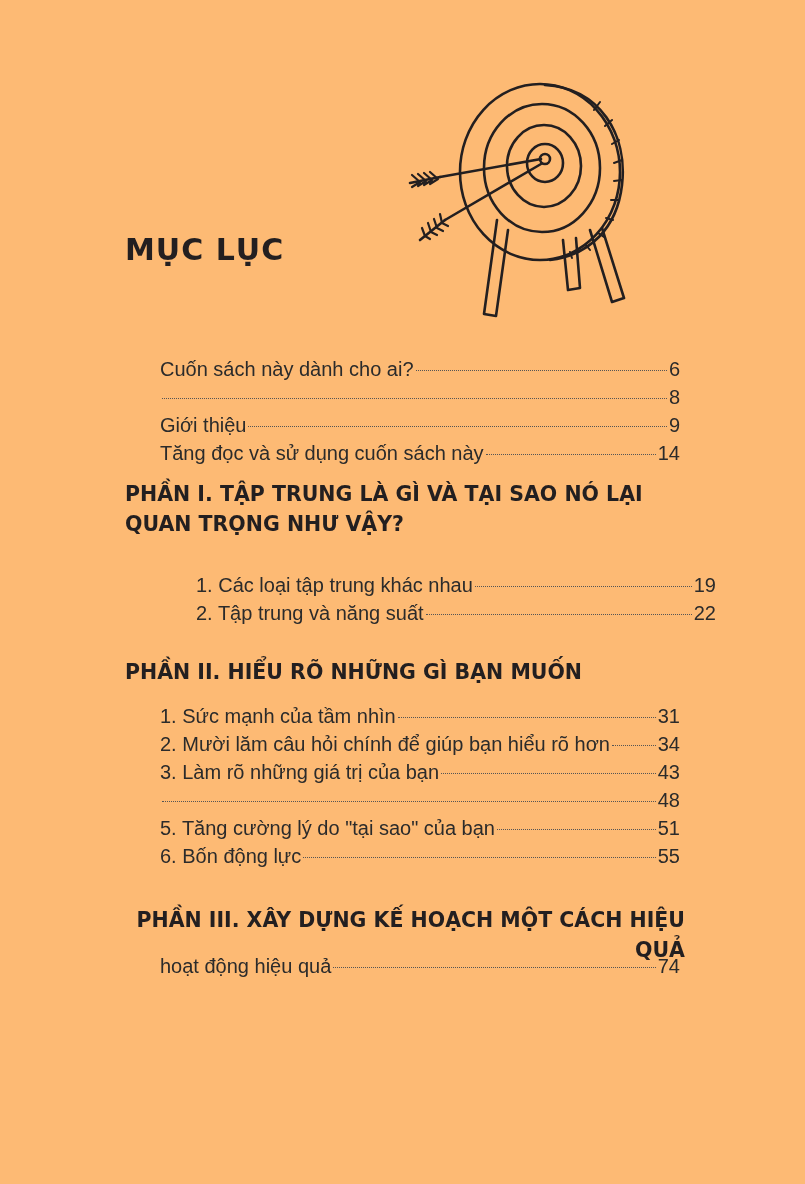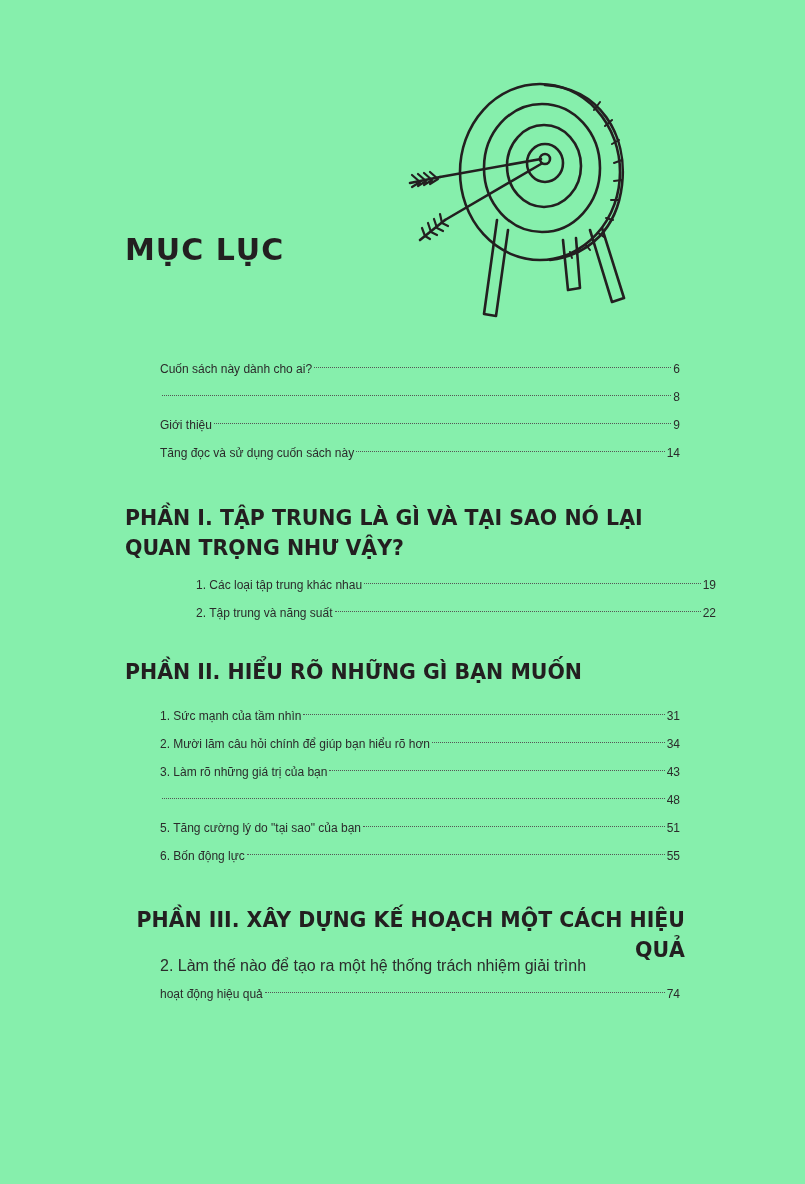--- a/index.html
+++ b/index.html
@@ -12,21 +12,21 @@
       height: 1184px;
       position: relative;
       overflow: hidden;
       color: #231f20;
     }
     .page {
       position: absolute;
       left: 0; top: 0;
       width: 805px;
       height: 1184px;
-      background: #86efac;
+      background: #fdba74;
     }
     .title {
       position: absolute;
       left: 125px;
       top: 232px;
       margin: 0;
       font-family: "DejaVu Sans", sans-serif;
       font-weight: bold;
       font-size: 30px;
       letter-spacing: 1px;
@@ -41,21 +41,21 @@
     }
     .toc-block {
       position: absolute;
       left: 160px;
       width: 520px;
     }
     .toc-entry {
       display: flex;
       align-items: baseline;
       font-family: "Liberation Sans", sans-serif;
-      font-size: 12px;
+      font-size: 20px;
       color: #2b2b2b;
       height: 28px;
       line-height: 28px;
       white-space: nowrap;
     }
     .toc-entry .label {
       flex: 0 0 auto;
     }
     .toc-entry .leader {
       flex: 1 1 auto;
@@ -137,21 +137,21 @@
       <span class="leader"></span>
       <span class="page-num">9</span>
     </div>
     <div class="toc-entry">
       <span class="label">Tăng đọc và sử dụng cuốn sách này</span>
       <span class="leader"></span>
       <span class="page-num">14</span>
     </div>
   </div>
 
-  <h2 class="part-heading" style="top: 503px;">
+  <h2 class="part-heading" style="top: 479px;">
     <span>PHẦN I. TẬP TRUNG LÀ GÌ VÀ TẠI SAO NÓ LẠI</span><br>
     <span>QUAN TRỌNG NHƯ VẬY?</span>
   </h2>
   <div class="toc-block" style="top: 571px; margin-left: 36px;">
     <div class="toc-entry">
       <span class="label">1. Các loại tập trung khác nhau</span>
       <span class="leader"></span>
       <span class="page-num">19</span>
     </div>
     <div class="toc-entry">
@@ -194,21 +194,20 @@
       <span class="leader"></span>
       <span class="page-num">55</span>
     </div>
   </div>
 
   <h2 class="part-heading" style="top: 905px; text-align: right;">
     <span>PHẦN III. XÂY DỰNG KẾ HOẠCH MỘT CÁCH HIỆU QUẢ</span>
   </h2>
   <div class="toc-block" style="top: 952px;">
     <div class="toc-entry-multi">
-      <div class="first-line">2. Làm thế nào để tạo ra một hệ thống trách nhiệm giải trình</div>
       <div class="toc-entry">
         <span class="label">hoạt động hiệu quả</span>
         <span class="leader"></span>
         <span class="page-num">74</span>
       </div>
     </div>
   </div>
 
 </div>
 

